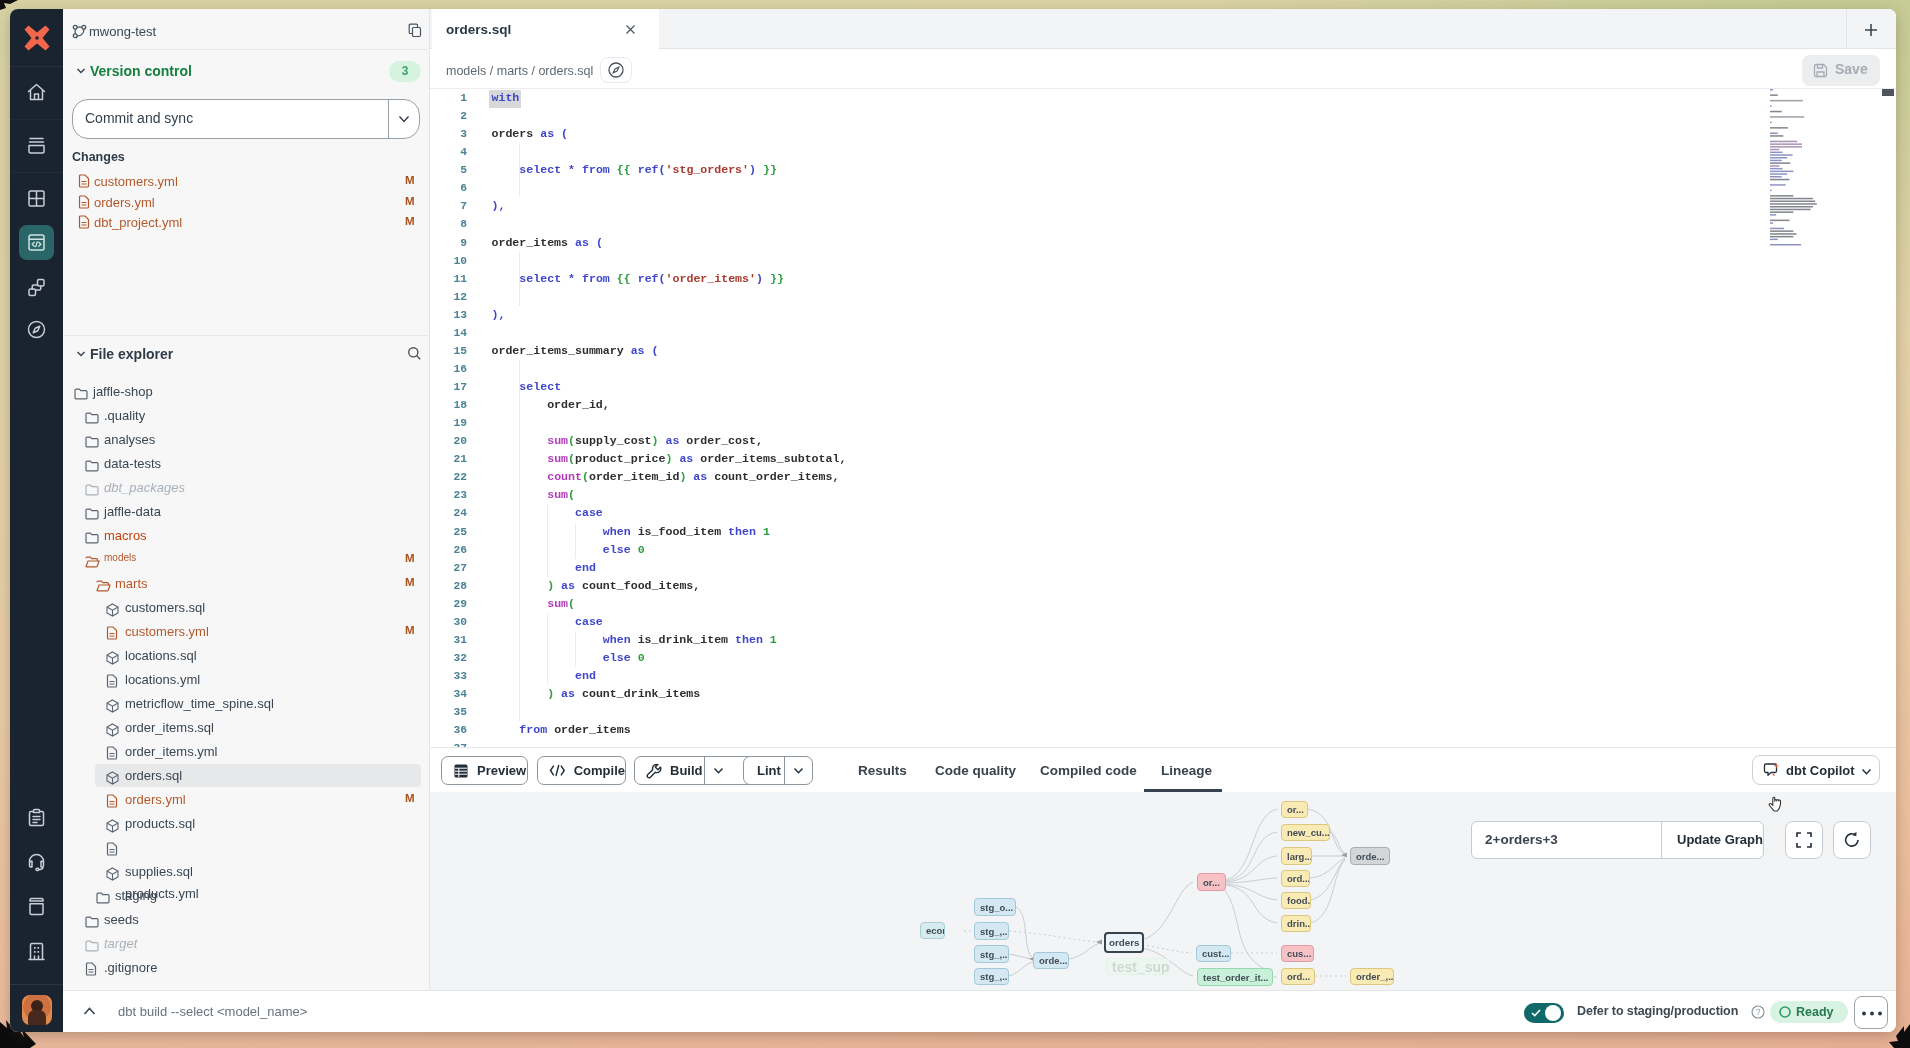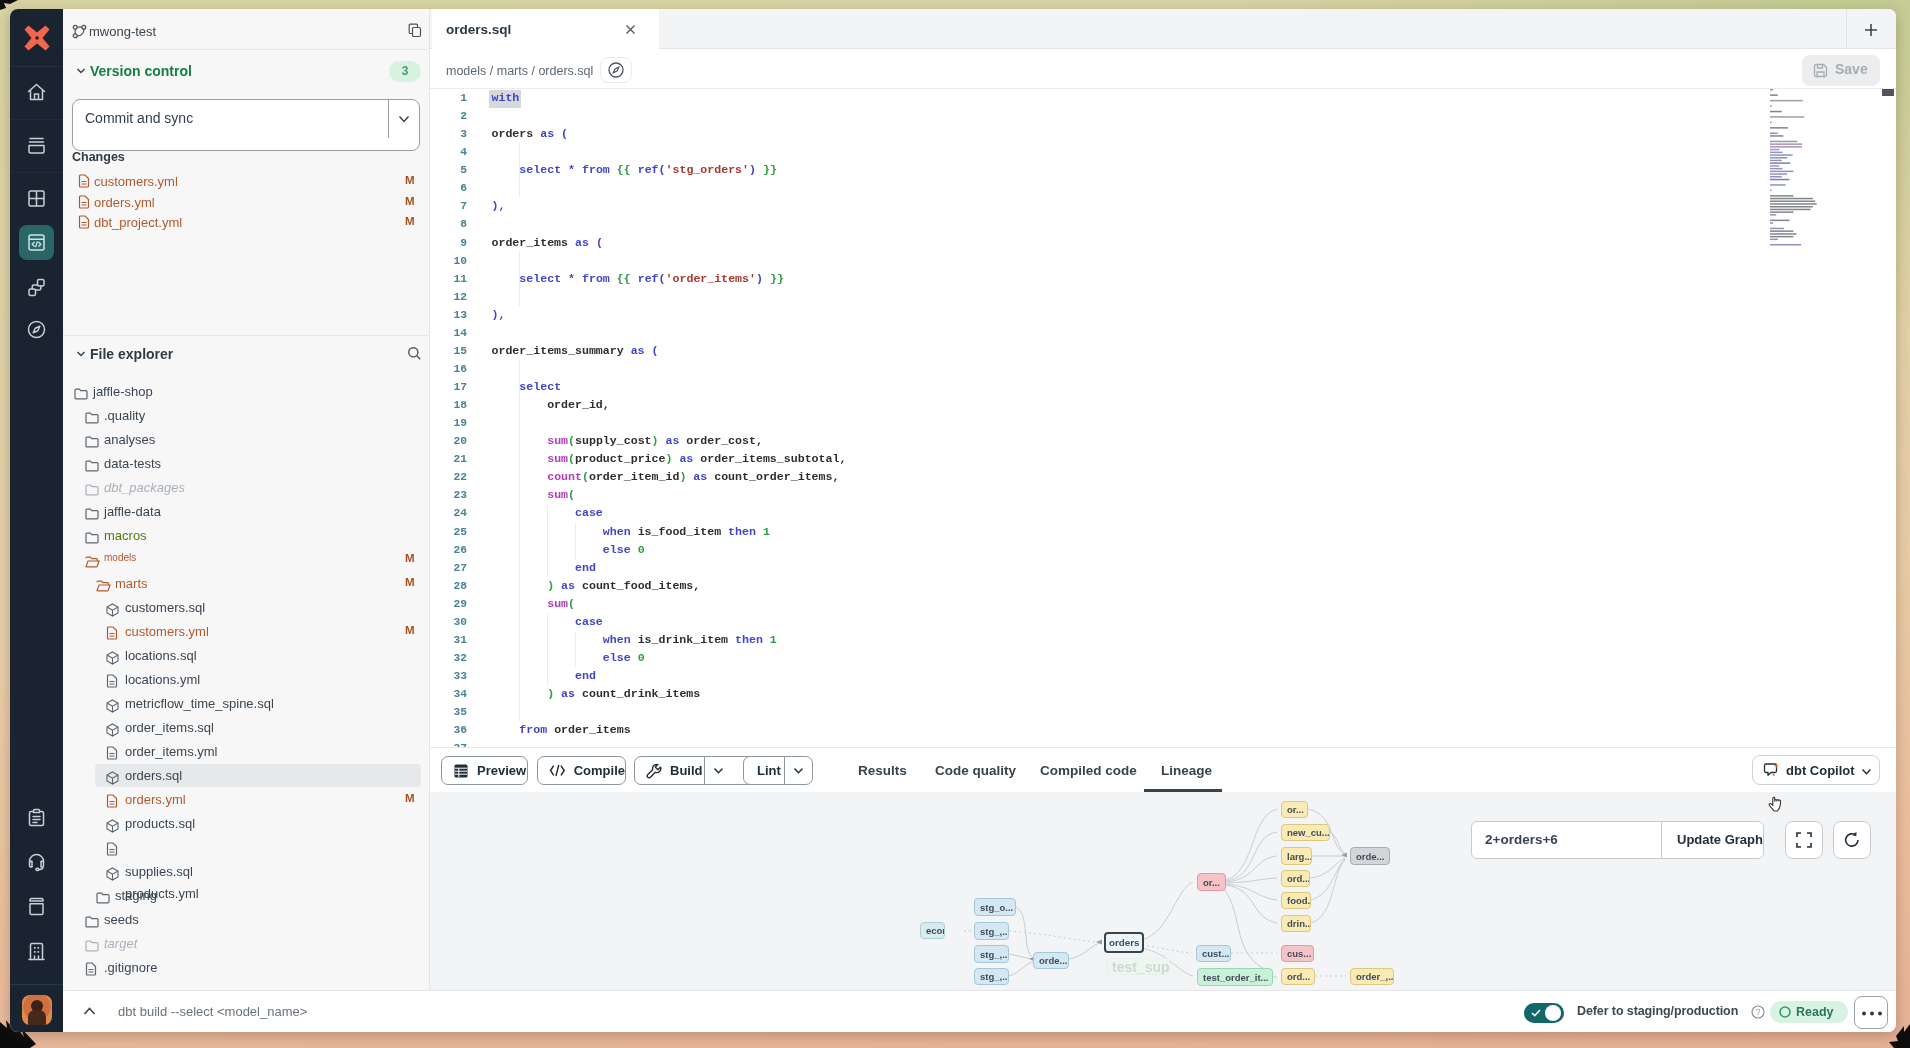--- a/index.html
+++ b/index.html
@@ -113,21 +113,21 @@
           <path d="M9.5 4.5 V2.2 a1 1 0 0 0 -1 -1 H2.2 a1 1 0 0 0 -1 1 V9.5 a1 1 0 0 0 1 1 H4.5"></path>
         </g>
       </svg>
     <div class="div-h" style="left:0;top:40px;width:367px"></div>
 
     <svg class="a" style="left:13px;top:57px" width="10" height="10" viewBox="0 0 10 10">
         <path d="M1.5 3 L5 6.5 L8.5 3" stroke="#3a4651" stroke-width="1.5" fill="none"></path>
       </svg>
     <div class="tx" style="left:27px;top:54px;font-size:14px;font-weight:700;color:#15803d">Version control</div>
     <div class="a" style="left:326px;top:52px;width:32px;height:21px;border-radius:11px;background:#d6f3e0;text-align:center;font-size:12px;font-weight:700;color:#43a06a;line-height:21px">3</div>
-    <div class="a" style="left:9px;top:90px;width:348px;height:52px;background:#fff;border:1px solid #96a0a9;border-radius:8px">
+    <div class="a" style="left:9px;top:90px;width:348px;height:40px;background:#fff;border:1px solid #96a0a9;border-radius:16px">
       <div class="tx" style="left:12px;top:10px;font-size:14px;color:#333f4a">Commit and sync</div>
       <div class="a" style="left:315px;top:0;width:1px;height:38px;background:#96a0a9"></div>
       <svg class="a" style="left:325px;top:15px" width="12" height="9" viewBox="0 0 12 9">
           <path d="M1.5 1.5 L6 6.5 L10.5 1.5" stroke="#333f4a" stroke-width="1.4" fill="none"></path>
         </svg>
     </div>
     <div class="tx" style="left:9px;top:141px;font-size:12.5px;font-weight:700;color:#2f3b46">Changes</div>
 
     <svg class="a" style="left:15px;top:165px" width="12" height="14" viewBox="0 0 12 14">
         <path d="M1.5 2 a1 1 0 0 1 1 -1 H7 L10.5 4.5 V12 a1 1 0 0 1 -1 1 H2.5 a1 1 0 0 1 -1 -1 Z" stroke="#b2592b" fill="none" stroke-width="1.2"></path>
@@ -179,21 +179,21 @@
           <path d="M1 2.2 a1.1 1.1 0 0 1 1.1 -1.1 h3.2 l1.5 1.6 H11.9 a1.1 1.1 0 0 1 1.1 1.1 V9.8 a1.1 1.1 0 0 1 -1.1 1.1 H2.1 a1.1 1.1 0 0 1 -1.1 -1.1 Z" fill="none" stroke="#a8b1b9" stroke-width="1.2"></path>
         </svg>
     <div class="tx" style="left:41px;top:471px;font-size:13px;font-style:italic;color:#a8b1b9">dbt_packages</div>
     <svg class="a" style="left:22px;top:499px" width="14" height="12" viewBox="0 0 14 12">
           <path d="M1 2.2 a1.1 1.1 0 0 1 1.1 -1.1 h3.2 l1.5 1.6 H11.9 a1.1 1.1 0 0 1 1.1 1.1 V9.8 a1.1 1.1 0 0 1 -1.1 1.1 H2.1 a1.1 1.1 0 0 1 -1.1 -1.1 Z" fill="none" stroke="#5a656f" stroke-width="1.2"></path>
         </svg>
     <div class="tx" style="left:41px;top:495px;font-size:13px;color:#3a4651">jaffle-data</div>
     <svg class="a" style="left:22px;top:523px" width="14" height="12" viewBox="0 0 14 12">
           <path d="M1 2.2 a1.1 1.1 0 0 1 1.1 -1.1 h3.2 l1.5 1.6 H11.9 a1.1 1.1 0 0 1 1.1 1.1 V9.8 a1.1 1.1 0 0 1 -1.1 1.1 H2.1 a1.1 1.1 0 0 1 -1.1 -1.1 Z" fill="none" stroke="#5a656f" stroke-width="1.2"></path>
         </svg>
-    <div class="tx" style="left:41px;top:519px;font-size:13px;color:#4d7c0f">macros</div>
+    <div class="tx" style="left:41px;top:519px;font-size:13px;color:#c2410c">macros</div>
     <svg class="a" style="left:22px;top:547px" width="15" height="12" viewBox="0 0 15 12">
           <path d="M1 2.2 a1.1 1.1 0 0 1 1.1 -1.1 h3.2 l1.5 1.6 H11.4 a1.1 1.1 0 0 1 1.1 1.1 V5 M1 10.9 L3 5 H14 L12.2 10.2 a1.1 1.1 0 0 1 -1 .7 H2.1 a1.1 1.1 0 0 1 -1.1 -1.1 Z" fill="none" stroke="#b2592b" stroke-width="1.2"></path>
         </svg>
     <div class="tx" style="left:41px;top:543px;font-size:10px;color:#b2592b">models</div>
     <div class="tx" style="left:342px;top:543px;font-size:11.5px;font-weight:700;color:#a8511c">M</div>
     <svg class="a" style="left:33px;top:571px" width="15" height="12" viewBox="0 0 15 12">
           <path d="M1 2.2 a1.1 1.1 0 0 1 1.1 -1.1 h3.2 l1.5 1.6 H11.4 a1.1 1.1 0 0 1 1.1 1.1 V5 M1 10.9 L3 5 H14 L12.2 10.2 a1.1 1.1 0 0 1 -1 .7 H2.1 a1.1 1.1 0 0 1 -1.1 -1.1 Z" fill="none" stroke="#b2592b" stroke-width="1.2"></path>
         </svg>
     <div class="tx" style="left:52px;top:567px;font-size:13px;color:#b2592b">marts</div>
     <div class="tx" style="left:342px;top:567px;font-size:11.5px;font-weight:700;color:#a8511c">M</div>
@@ -526,21 +526,21 @@
         <div class="node" style="left:851px;top:78px;width:29px;height:17px;background:#faeab4;border:1px solid #dcc77f">ord...</div>
         <div class="node" style="left:851px;top:100px;width:30px;height:17px;background:#faeab4;border:1px solid #dcc77f">food...</div>
         <div class="node" style="left:851px;top:123px;width:30px;height:17px;background:#faeab4;border:1px solid #dcc77f">drin...</div>
         <div class="node" style="left:920px;top:55px;width:40px;height:18px;background:#d3d6d9;border:1px solid #a9aeb3">orde...</div>
         <div class="node" style="left:851px;top:153px;width:33px;height:17px;background:#f6c2c6;border:1px solid #e39aa3">cus...</div>
         <div class="node" style="left:851px;top:176px;width:34px;height:17px;background:#faeab4;border:1px solid #dcc77f">ord...</div>
         <div class="node" style="left:920px;top:176px;width:44px;height:17px;background:#faeab4;border:1px solid #dcc77f">order_,...</div>
         <div class="node" style="left:676px;top:166px;width:64px;height:17px;background:#edf8f1;color:#ccd6cf;font-size:14px;border:1px solid #e4f1e9;opacity:.9">test_supply...</div>
         <div class="node" style="left:674px;top:140px;width:40px;height:21px;background:#eaf4f9;border:2px solid #39434d;font-size:9.8px;padding-left:3px">orders</div>
 <div class="a" style="left:1041px;top:29px;width:293px;height:38px;background:#fff;border:1px solid #c6ccd1;border-radius:6px">
-  <div class="tx" style="left:13px;top:10px;font-size:13.5px;font-weight:700;color:#3a444e">2+orders+6</div>
+  <div class="tx" style="left:13px;top:10px;font-size:13.5px;font-weight:700;color:#3a444e">2+orders+3</div>
   <div class="a" style="left:189px;top:0;width:1px;height:36px;background:#c6ccd1"></div>
   <div class="tx" style="left:205px;top:10px;font-size:13px;font-weight:700;color:#222e38">Update Graph</div>
 </div>
 <div class="a" style="left:1355px;top:29px;width:38px;height:38px;background:#fff;border:1px solid #c6ccd1;border-radius:8px">
   <svg class="a" style="left:10px;top:10px" width="16" height="16" viewBox="0 0 16 16">
             <path d="M1 5 V1 H5 M11 1 H15 V5 M15 11 V15 H11 M5 15 H1 V11" stroke="#222e38" stroke-width="1.6" fill="none"></path>
           </svg>
 </div>
 <div class="a" style="left:1403px;top:29px;width:38px;height:38px;background:#fff;border:1px solid #c6ccd1;border-radius:8px">
   <svg class="a" style="left:9px;top:9px" width="18" height="18" viewBox="0 0 18 18">

